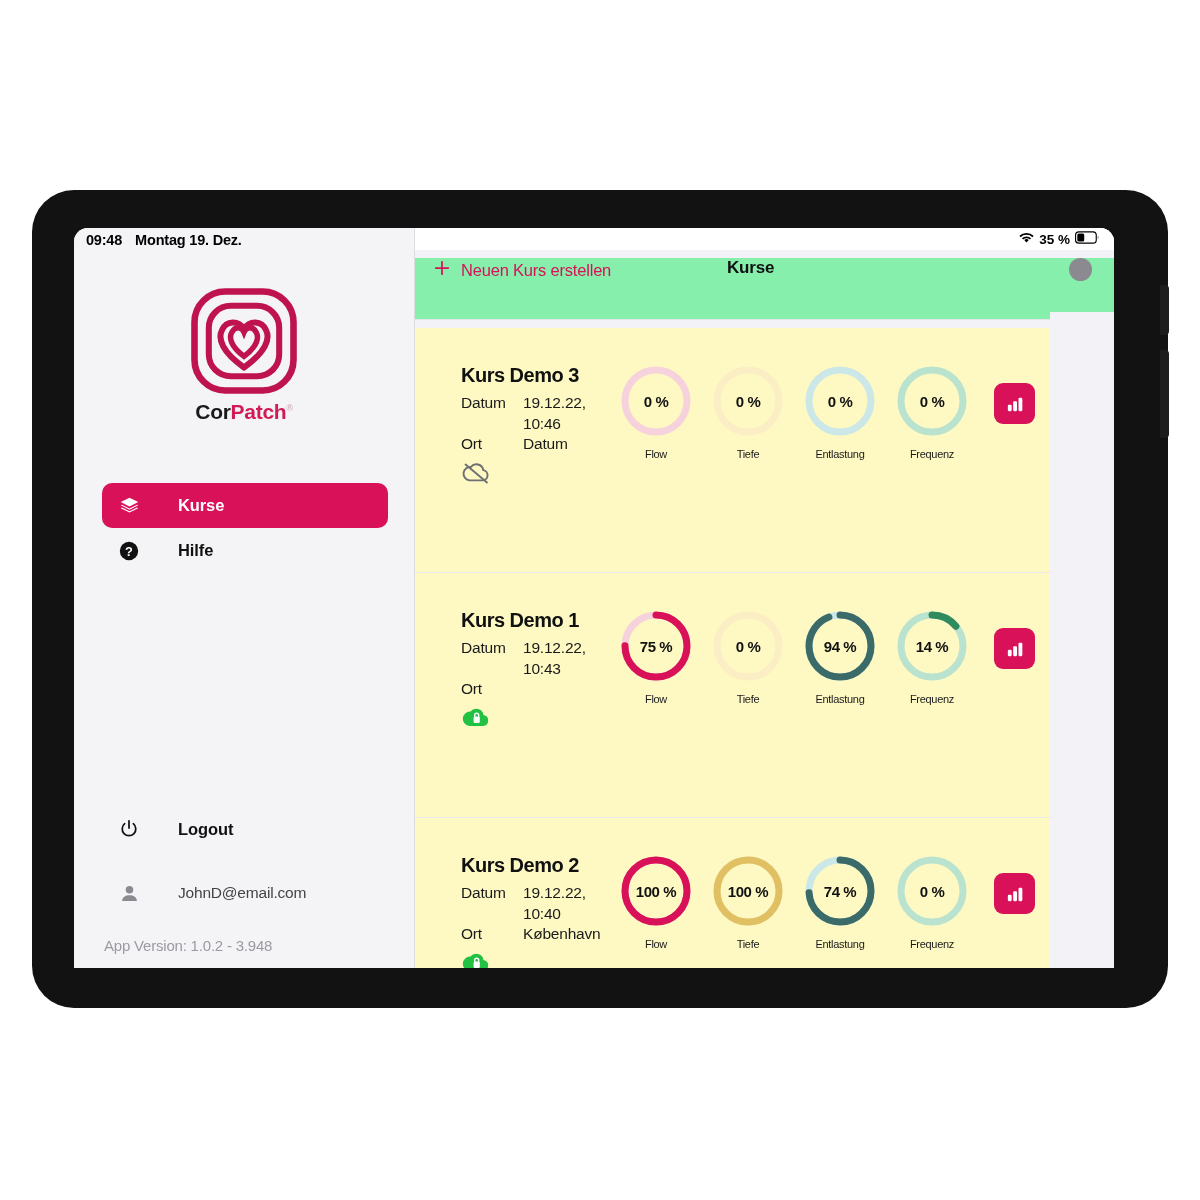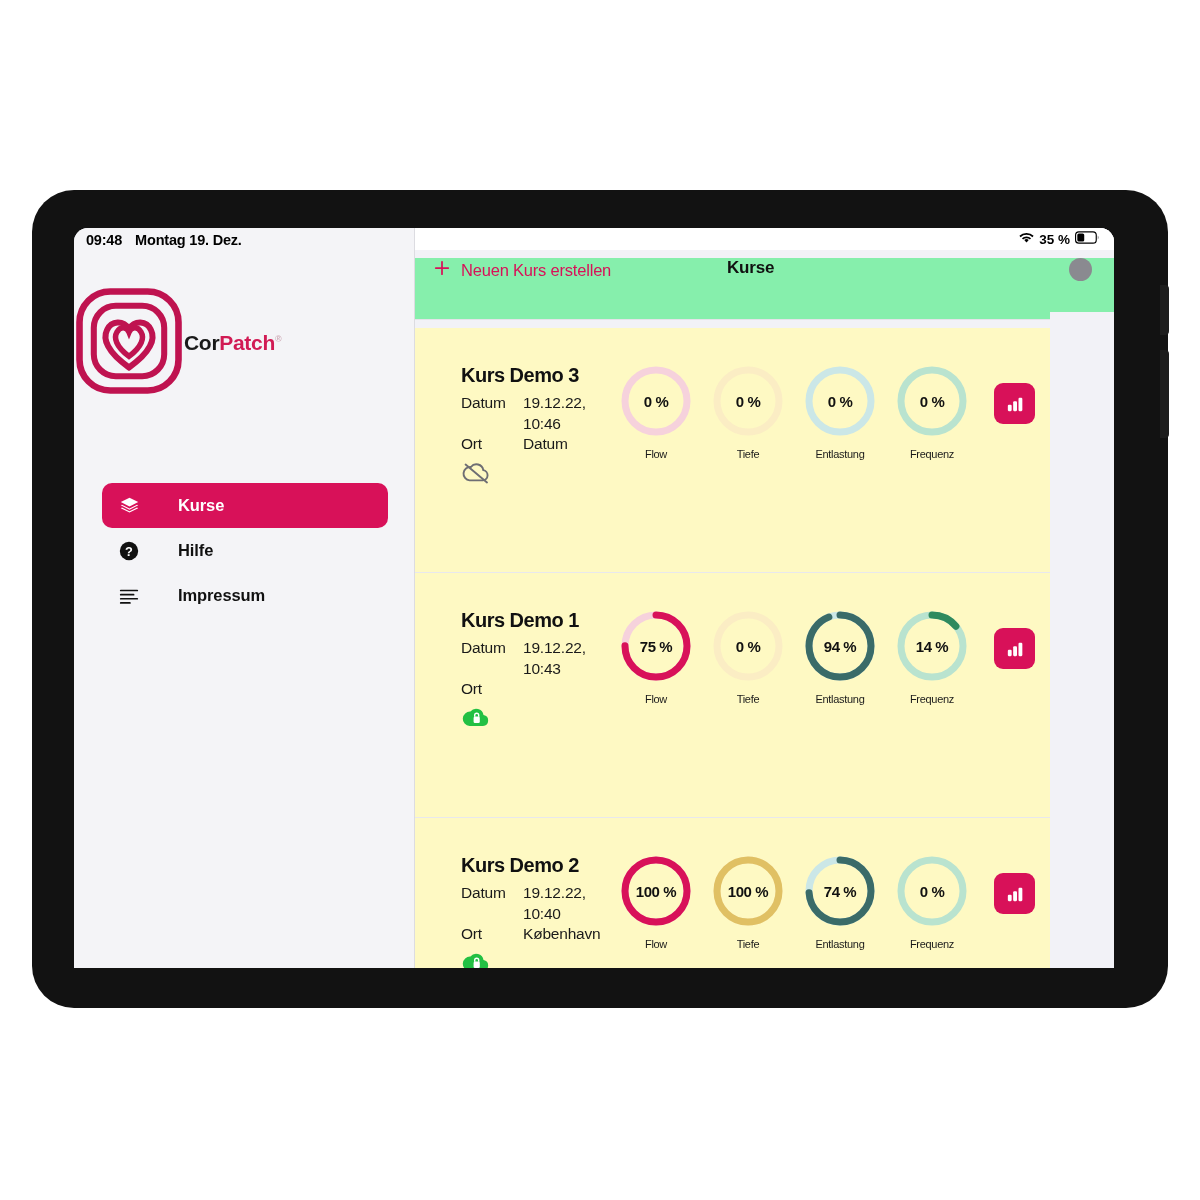--- a/index.html
+++ b/index.html
@@ -74,22 +74,23 @@
     color: #000;
     letter-spacing: -0.2px;
   }
 
   #brand {
     position: absolute;
     top: 58px;
     left: 0;
     width: 100%;
     display: flex;
-    flex-direction: row;
-    align-items: center;
+    flex-direction: column;
+    align-items: center;
+    justify-content: flex-end;
   }
   #logo-mark { width: 110px; height: 110px; }
   #wordmark {
     margin-top: 4px;
     font-size: 21px;
     font-weight: bold;
     letter-spacing: -0.3px;
     color: #1a1a1a;
     position: relative;
   }
@@ -346,33 +347,45 @@
       <div class="nav-item">
         <span class="nav-ico">
           <svg width="22" height="22" viewBox="0 0 24 24">
             <circle cx="12" cy="12" r="10" fill="#111"></circle>
             <text x="12" y="17" text-anchor="middle" font-size="14" font-weight="bold" fill="#fff" font-family="Liberation Sans, sans-serif">?</text>
           </svg>
         </span>
         <span class="nav-label">Hilfe</span>
       </div>
 
-      <div class="nav-item">
+    </div>
+
+    <div id="bottom-area">
+      <div id="logout-row">
         <span class="nav-ico">
-          <svg width="22" height="22" viewBox="0 0 24 24" stroke="#111" stroke-width="1.9" stroke-linecap="round">
-            <path d="M3 6 h18"></path>
-              <path d="M3 10.5 h14"></path>
-              <path d="M3 15 h18"></path>
-              <path d="M3 19.5 h10"></path>
+          <svg width="22" height="22" viewBox="0 0 24 24" fill="none" stroke="#111" stroke-width="1.9" stroke-linecap="round">
+            <path d="M12 3 v8"></path>
+            <path d="M7.3 6.2 a7.4 7.4 0 1 0 9.4 0"></path>
           </svg>
         </span>
-        <span class="nav-label">Impressum</span>
-      </div>
-    </div>
-
+        <span class="nav-label">Logout</span>
+      </div>
+
+      <div id="user-row">
+        <span class="nav-ico">
+          <svg width="21" height="21" viewBox="0 0 24 24" fill="#8a8a90">
+            <circle cx="12" cy="7.6" r="4.3"></circle>
+            <path d="M3.6 20.5 c0-4.6 3.8-6.6 8.4-6.6 s8.4 2 8.4 6.6 z"></path>
+          </svg>
+        </span>
+        <span id="user-email">JohnD@email.com</span>
+      </div>
+
+      <div id="app-version">App Version: 1.0.2 - 3.948</div>
+    </div>
   </div>
 
   <div id="main">
 
     <div id="status-right">
       <span>
         <svg width="15" height="12" viewBox="0 0 16 12" fill="#000">
           <path d="M8 10.8 L5.6 8.2 a3.6 3.6 0 0 1 4.8 0 Z"></path>
           <path d="M8 4.3 a7 7 0 0 0-4.9 2 l1.3 1.4 a5.2 5.2 0 0 1 7.2 0 l1.3-1.4 A7 7 0 0 0 8 4.3 Z"></path>
           <path d="M8 0.6 A10.6 10.6 0 0 0 0.4 3.7 l1.3 1.4 a8.8 8.8 0 0 1 12.6 0 l1.3-1.4 A10.6 10.6 0 0 0 8 0.6 Z"></path>

